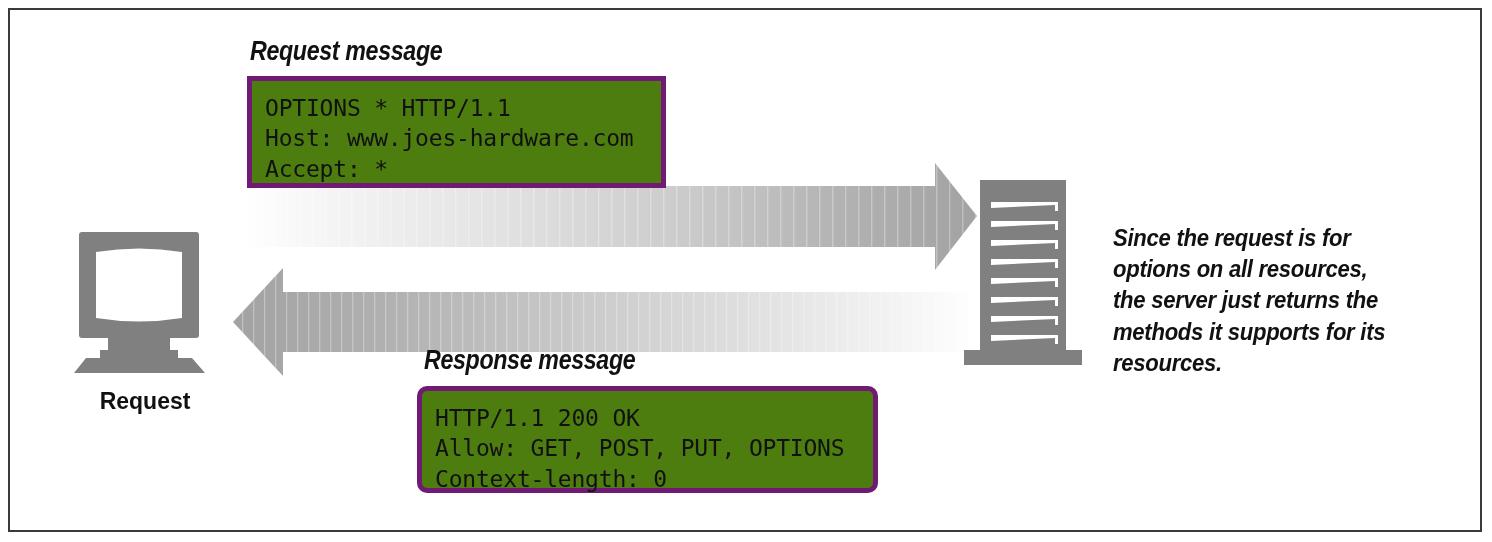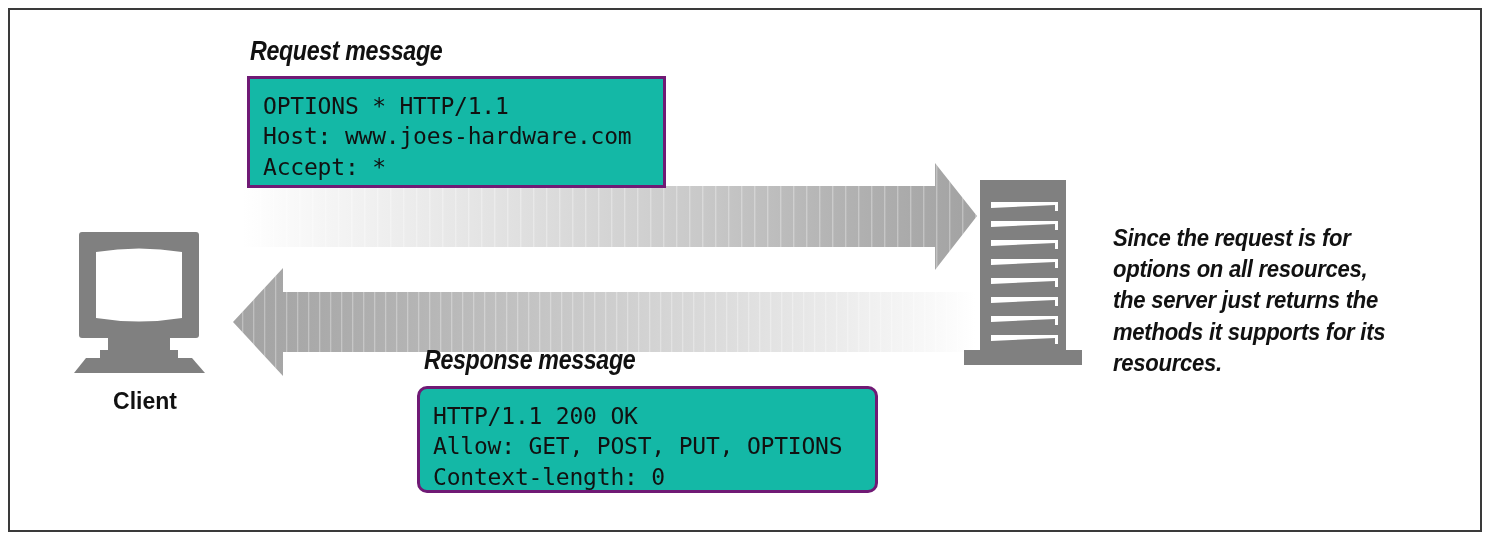--- a/index.html
+++ b/index.html
@@ -44,22 +44,22 @@
     font-weight: bold;
     font-size: 27px;
     letter-spacing: -0.4px;
     color: #111111;
     white-space: nowrap;
     transform: scaleX(0.86);
     transform-origin: left bottom;
   }
   .msg-box {
     position: absolute;
-    background: #14b8a6;
-    border: 3px solid #701a75;
+    background: #4d7c0f;
+    border: 5px solid #701a75;
     box-sizing: border-box;
   }
   .msg-box pre {
     margin: 0;
     padding: 12px 13px 10px 13px;
     font-family: "DejaVu Sans Mono", "Liberation Mono", monospace;
     font-size: 23px;
     line-height: 1.32;
     color: #111111;
     white-space: pre;
@@ -167,21 +167,21 @@
   <svg id="client-icon" width="140" height="145" viewBox="0 0 140 145" xmlns="http://www.w3.org/2000/svg">
 
     <rect x="7" y="2" width="120" height="106" rx="3" fill="#808080"></rect>
 
     <path d="M 24,22 Q 67,15 110,22 L 110,88 Q 67,95 24,88 Z" fill="#ffffff"></path>
 
     <path d="M 36,108 L 98,108 L 98,120 L 106,120 L 106,128 L 28,128 L 28,120 L 36,120 Z" fill="#808080"></path>
 
     <path d="M 14,128 L 120,128 L 133,143 L 2,143 Z" fill="#808080"></path>
   </svg>
-  <div class="endpoint-label" id="client-label">Client</div>
+  <div class="endpoint-label" id="client-label">Request</div>
 
   <svg id="server-icon" width="122" height="192" viewBox="0 0 122 192" xmlns="http://www.w3.org/2000/svg">
 
     <rect x="2" y="172" width="118" height="15" fill="#808080"></rect>
 
     <rect x="18" y="2" width="86" height="172" fill="#808080"></rect>
 
     <g fill="#ffffff">
       <path d="M 29,24 L 96,24 L 96,33 L 93,33 L 93,27 L 29,30 Z"></path>
       <path d="M 29,43 L 96,43 L 96,52 L 93,52 L 93,46 L 29,49 Z"></path>

